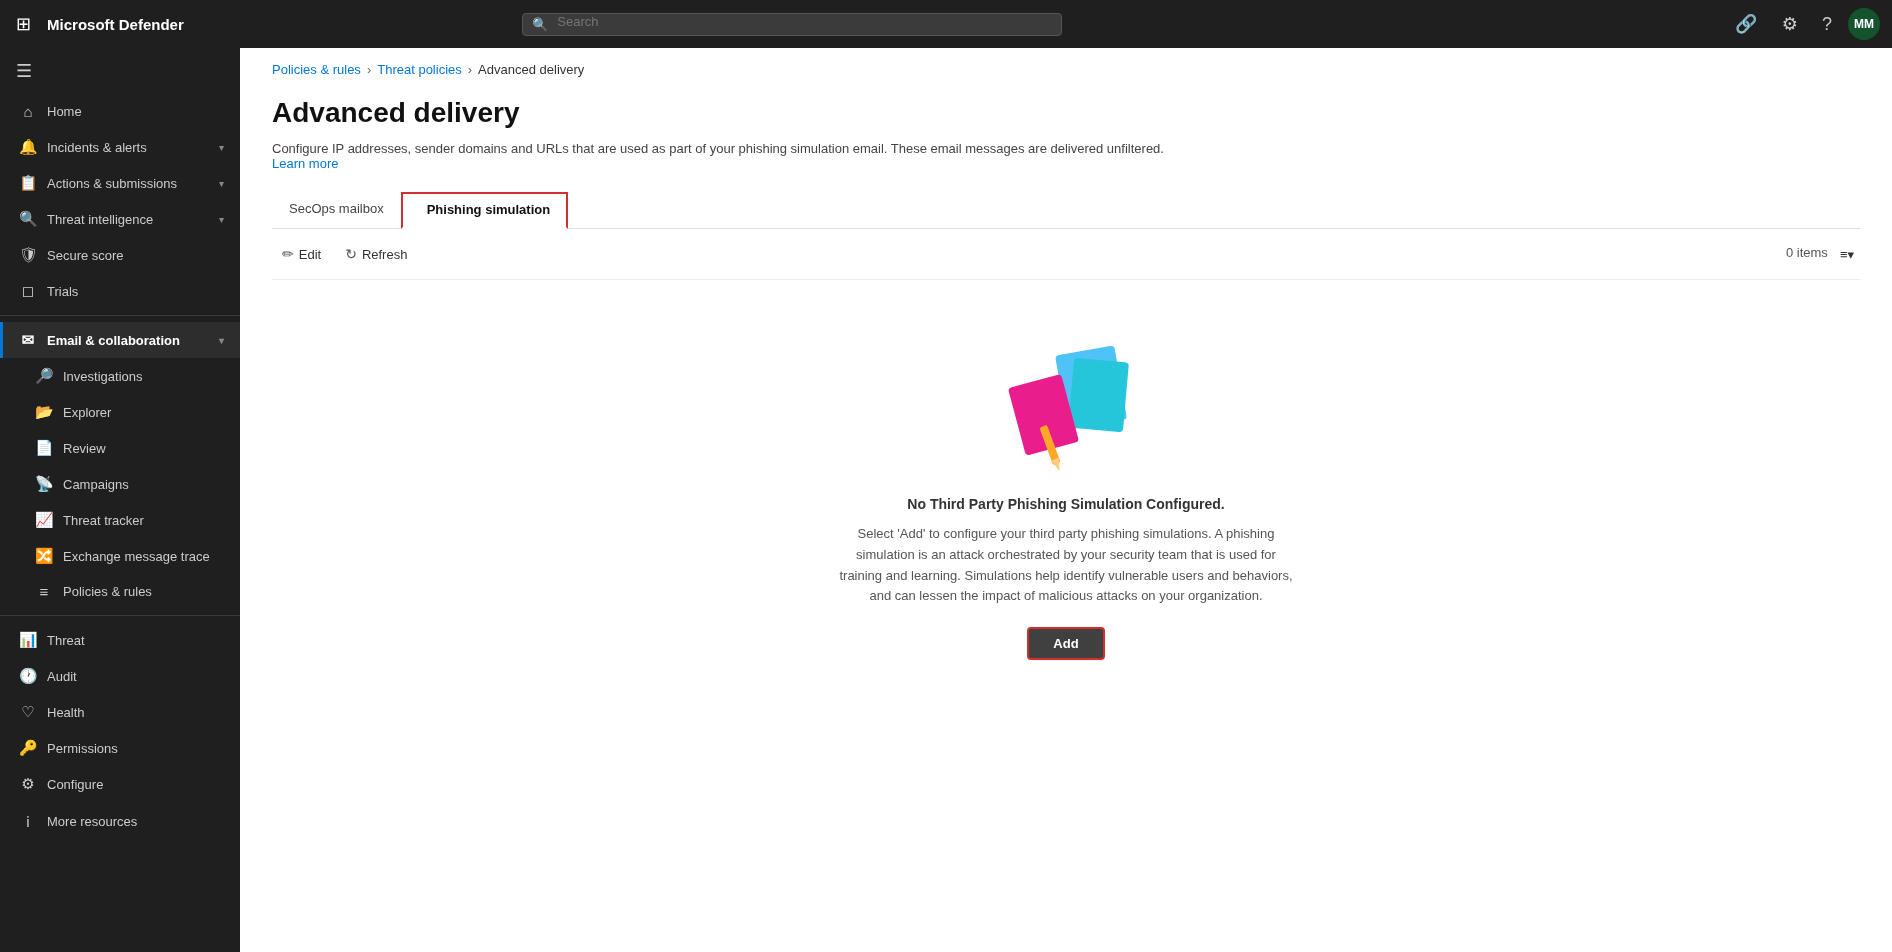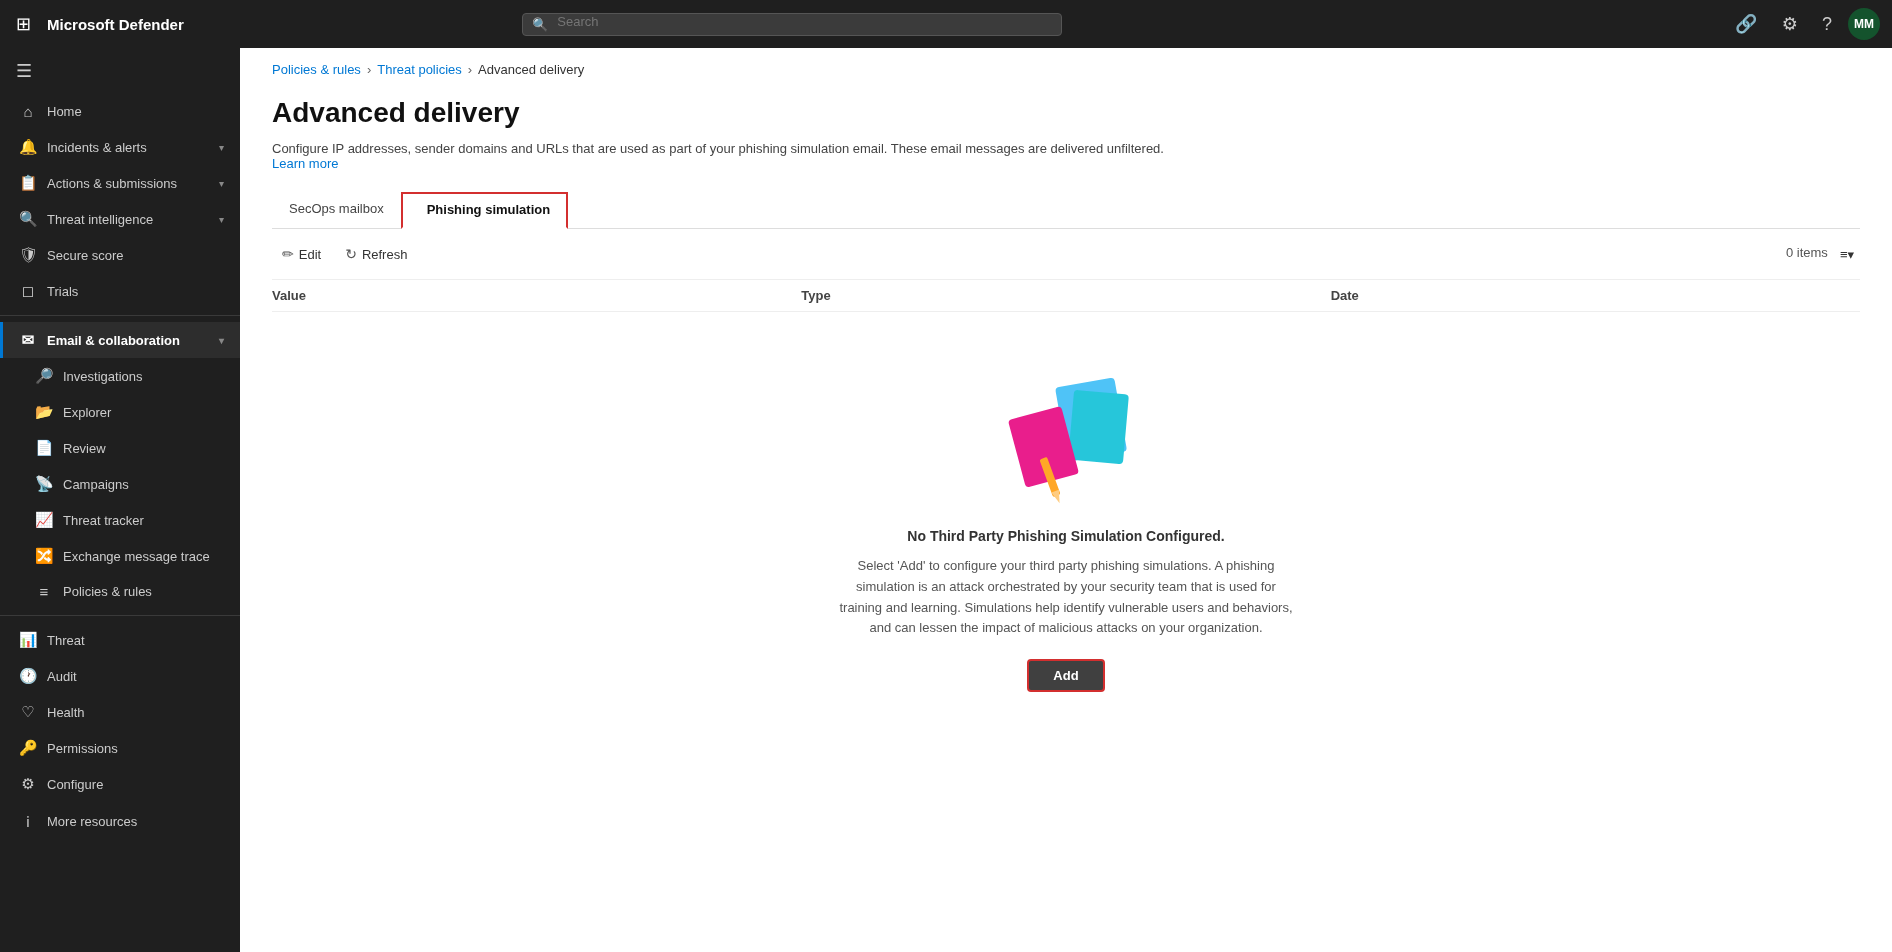--- a/index.html
+++ b/index.html
@@ -399,25 +399,20 @@
         <button class="toolbar-btn">
           <span class="toolbar-btn-icon">↻</span>
           <span>Refresh</span>
         </button>
         <div class="toolbar-right">
           <span>0 items</span>
           <button class="toolbar-btn" style="padding: 2px 6px;">≡▾</button>
         </div>
       </div>
 
-      <div class="table-header">
-        <span>Value</span>
-        <span>Type</span>
-        <span>Date</span>
-      </div>
 
       <div class="empty-state">
 
         <div class="empty-illustration">
           <svg width="160" height="140" viewBox="0 0 160 140" xmlns="http://www.w3.org/2000/svg">
 
             <rect x="75" y="10" width="60" height="75" rx="4" fill="#4fc3f7" transform="rotate(-10 105 47)"></rect>
 
             <rect x="85" y="20" width="55" height="70" rx="4" fill="#26c6da" transform="rotate(5 112 55)"></rect>
 

